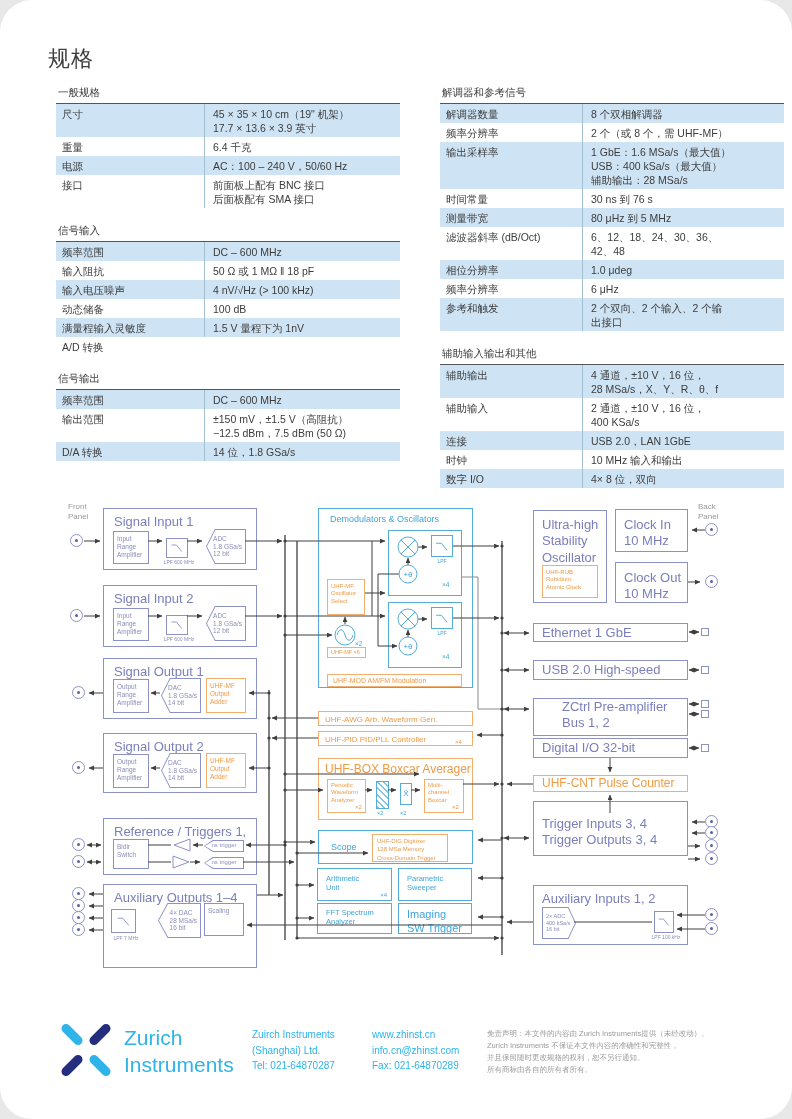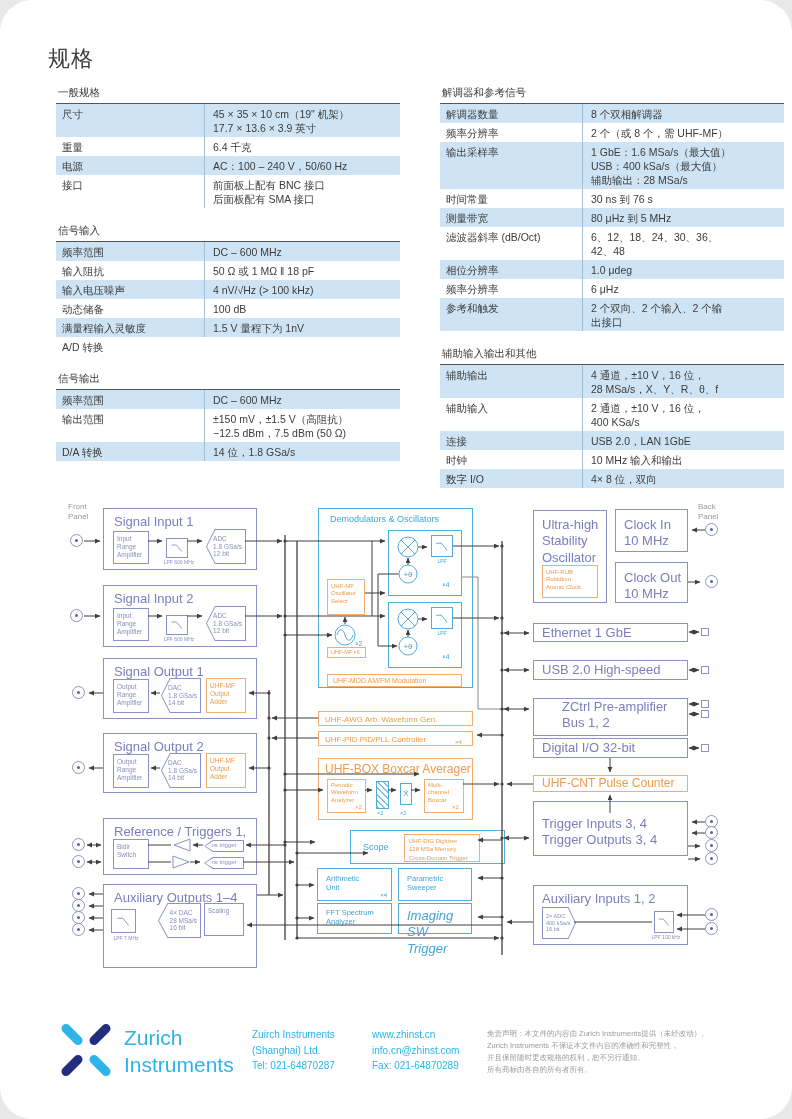--- a/index.html
+++ b/index.html
@@ -358,42 +358,42 @@
       <div class="hatch" style="left:57px;top:22px;width:13px;height:28px;"></div>
       <div class="xlbl" style="left:58px;top:51px;font-size:5.5px;">×2</div>
       <div class="brect" style="left:81px;top:24px;width:12px;height:22px;font-size:8px;display:flex;align-items:center;justify-content:center;padding:0;">X̄</div>
       <div class="xlbl" style="left:81px;top:51px;font-size:5.5px;">×2</div>
       <div class="orect" style="left:105px;top:20px;width:40px;height:34px;font-size:6px;padding:2px 3px;">Multi-
 channel
 Boxcar</div>
       <div class="xlbl o" style="left:133px;top:45px;">×2</div>
     </div>
 
-    <div class="bbox" style="left:318px;top:338px;width:155px;height:34px;margin-left:32px;">
+    <div class="bbox" style="left:318px;top:338px;width:155px;height:34px;">
       <div class="btitle" style="left:12px;top:11px;">Scope</div>
       <div class="orect" style="left:53px;top:3px;width:76px;height:28px;font-size:6px;line-height:1.4;padding:2px 4px;">UHF-DIG Digitizer
 128 MSa Memory
 Cross-Domain Trigger</div>
     </div>
 
     <div class="bbox" style="left:317px;top:376px;width:75px;height:33px;">
       <div class="btitle" style="left:8px;top:5px;font-size:7.5px;">Arithmetic
 Unit</div>
       <div class="xlbl" style="right:4px;bottom:2px;font-size:6px;">×4</div>
     </div>
     <div class="bbox" style="left:398px;top:376px;width:74px;height:33px;">
       <div class="btitle" style="left:8px;top:5px;font-size:7.5px;">Parametric
 Sweeper</div>
     </div>
     <div class="bbox" style="left:317px;top:411px;width:75px;height:31px;">
       <div class="btitle" style="left:8px;top:4px;font-size:7.5px;">FFT Spectrum
 Analyzer</div>
     </div>
     <div class="bbox" style="left:398px;top:411px;width:74px;height:31px;">
-      <div class="btitle" style="left:8px;top:4px;font-size:13px;font-style:italic;">Imaging
+      <div class="btitle" style="left:8px;top:4px;font-size:11px;">Imaging
 SW Trigger</div>
     </div>
 
     <div class="pbox" style="left:533px;top:18px;width:74px;height:93px;">
       <div class="ptitle" style="left:8px;top:6px;">Ultra-high
 Stability
 Oscillator</div>
       <div class="orect" style="left:8px;top:54px;width:56px;height:33px;font-size:6px;">UHF-RUB
 Rubidium
 Atomic Clock</div>

